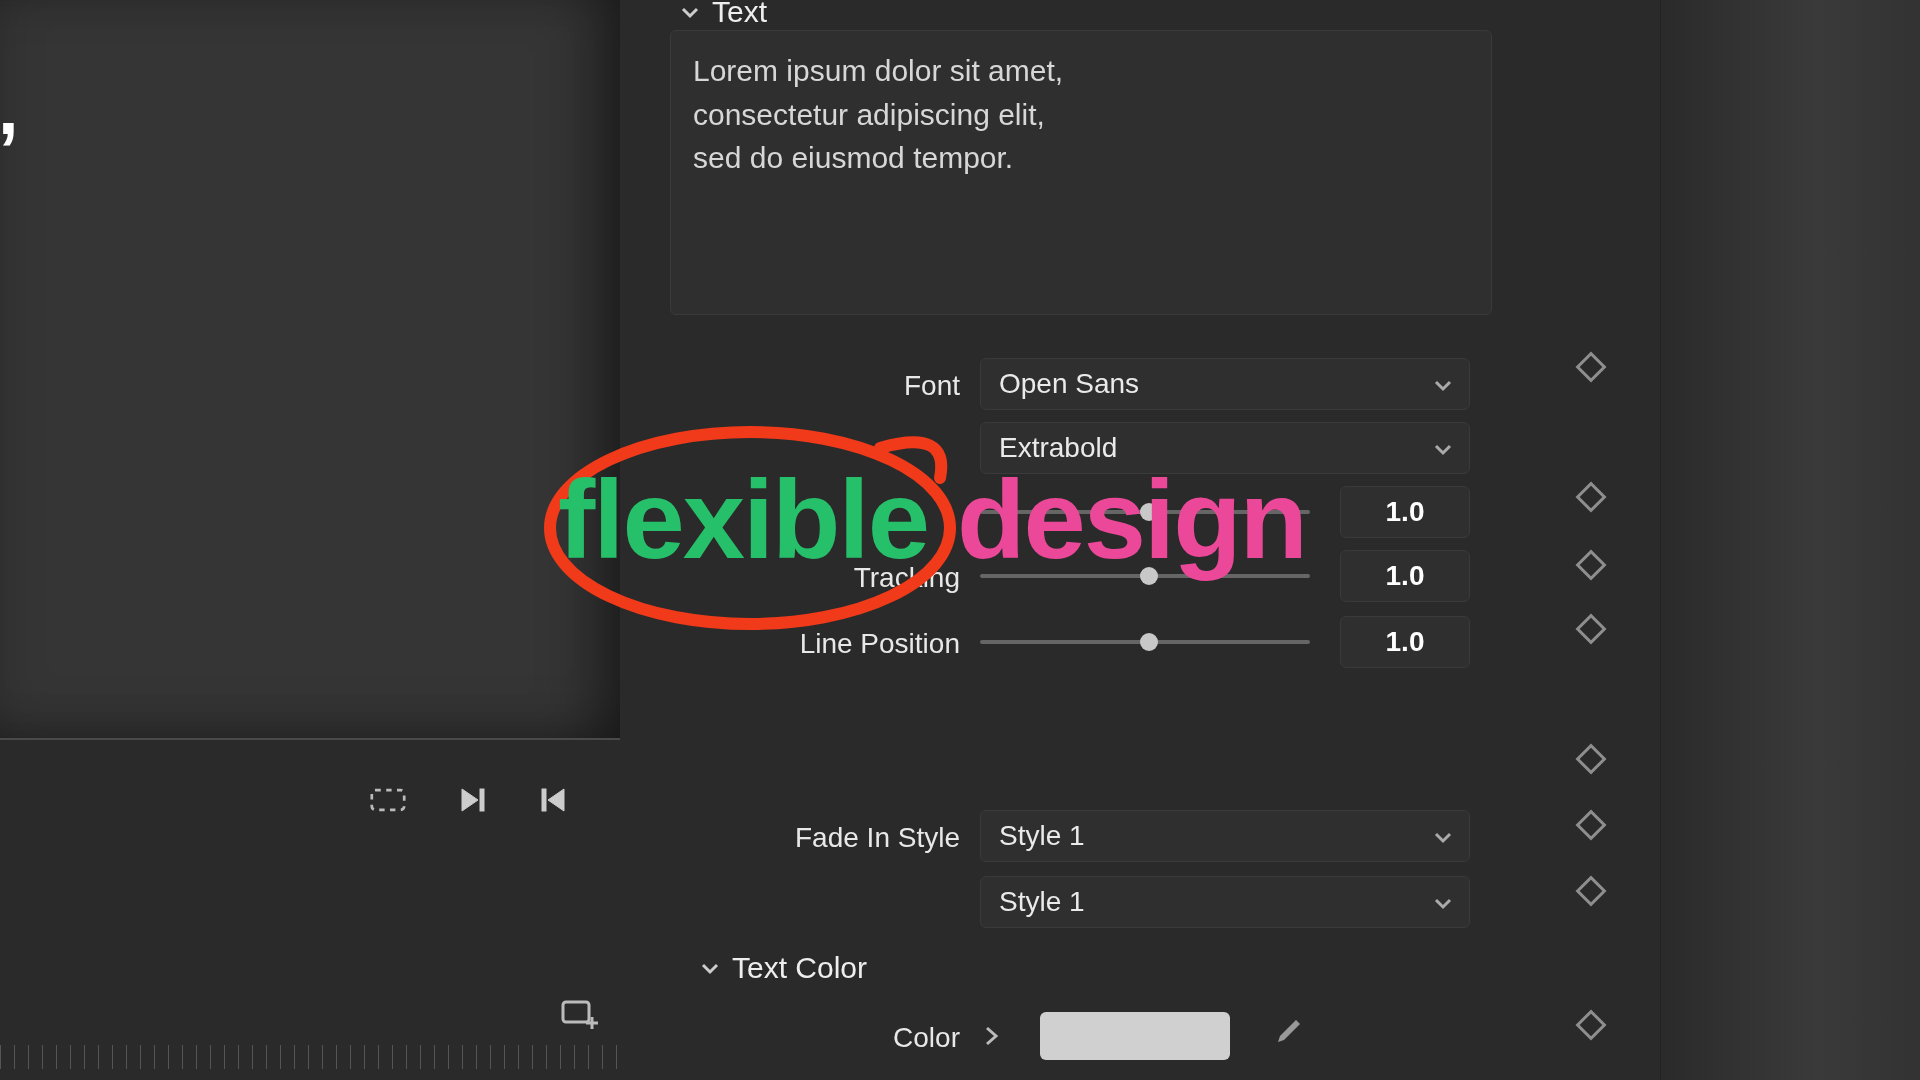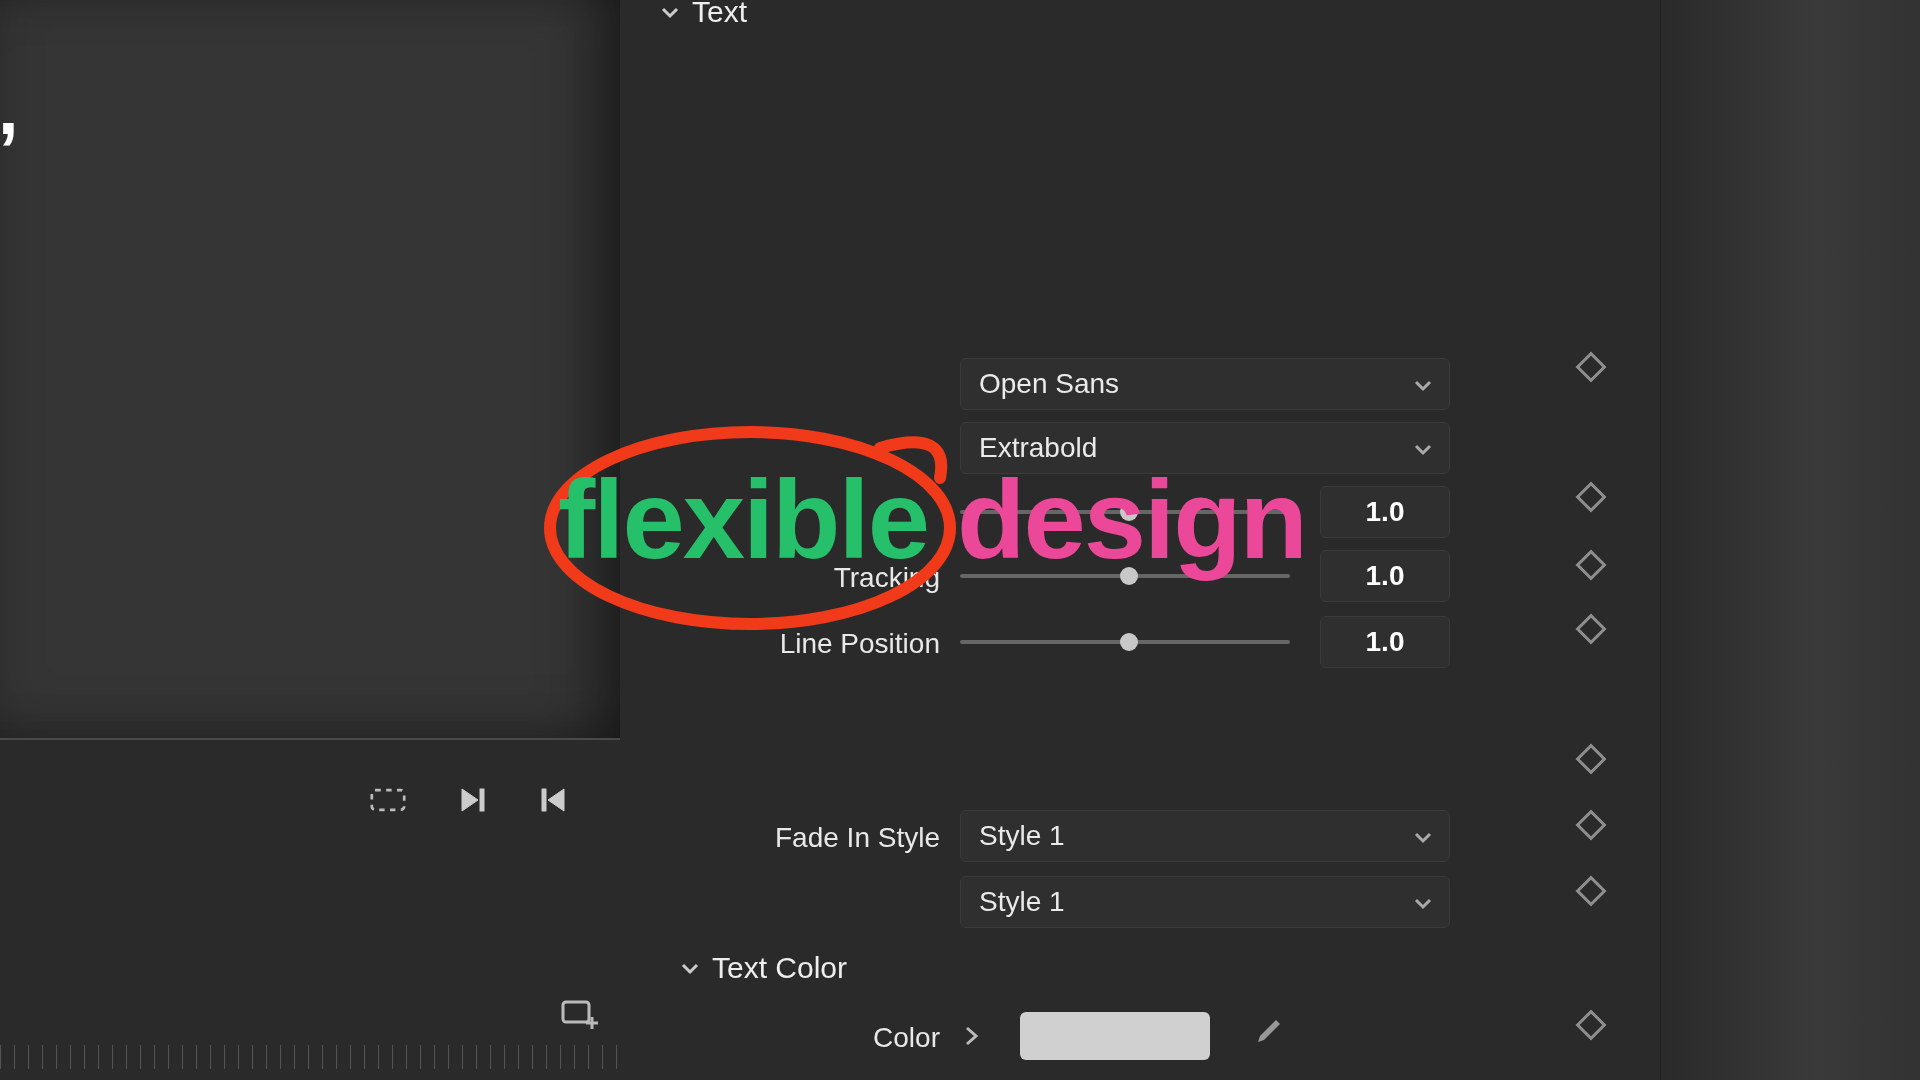--- a/index.html
+++ b/index.html
@@ -22,21 +22,21 @@
   .volume-row .dim { position:absolute; left: 470px; top: 18px; border:1px solid #888; color:#bbb; padding:4px 12px; border-radius:6px; font-size: 22px; font-weight:600; }
   .volume-row .bars { position:absolute; left: 560px; top: 18px; width: 36px; height: 36px;}
   .volume-row .bars span{ position:absolute; top:0; bottom:0; width:6px; background: transparent; border: 1px solid #888; border-radius:2px;}
 
   .bottom-bar { position:absolute; left:0; top: 985px; width:620px; height: 95px; background:#2a2a2a;}
   .bottom-bar .addlayer { position:absolute; left:560px; top:10px; }
   .bottom-bar .ticks { position:absolute; left:0; top:60px; width:620px; height:24px;
     background: repeating-linear-gradient(to right, #555 0, #555 1px, transparent 1px, transparent 14px);}
 
   
-  .panel { position: absolute; left: 620px; top: 0; width: 880px; height: 1080px; }
+  .panel { position: absolute; left: 640px; top: 0; width: 880px; height: 1080px; }
 
   .section-head { display:flex; align-items:center; gap:10px; color:#eee; font-size: 30px; font-weight:500; height: 40px; }
 
   .textarea { background:#2f2f2f; border:1px solid #3a3a3a; border-radius:6px; padding: 18px 22px; font-size: 30px; color:#d7d7d7; line-height: 1.45; height: 285px; white-space: pre-wrap; }
 
   .row { position:absolute; left:0; width:880px; height:60px; }
   .label { position:absolute; right: 560px; top: 12px; font-size: 28px; color:#e8e8e8; text-align:right; width: 260px; }
   .dropdown { position:absolute; left: 340px; width: 490px; height: 52px; background:#2f2f2f; border:1px solid #3a3a3a; border-radius:6px; display:flex; align-items:center; padding: 8px 18px; font-size: 28px; color:#eaeaea; }
   .dropdown .chev { position:absolute; right: 14px; top: 14px; }
   .numbox { width: 130px; height: 52px; background:#2f2f2f; border:1px solid #3a3a3a; border-radius:6px; display:flex; align-items:center; justify-content:center; font-size: 28px; color:#fff; font-weight:600; }
@@ -109,22 +109,26 @@
 
   <div class="panel">
 
     <div class="section-head" style="position:absolute; left:38px; top:-8px;">
       <svg width="24" height="24" viewBox="0 0 24 24">
           <polyline points="5,9 12,16 19,9" fill="none" stroke="#ccc" stroke-width="3"></polyline>
         </svg>
       <span>Text</span>
     </div>
 
+    <div class="textarea" style="position:absolute; left:30px; top:30px; width:822px;">Lorem ipsum dolor sit amet,
+consectetur adipiscing elit,
+sed do eiusmod tempor.</div>
 
     <div class="row" style="top:358px;">
+      <div class="label">Font</div>
       <div class="dropdown">
         <span>Open Sans</span>
         <svg class="chev" width="24" height="24" viewBox="0 0 24 24">
             <polyline points="5,9 12,16 19,9" fill="none" stroke="#aaa" stroke-width="3"></polyline>
           </svg>
       </div>
     </div>
 
     <div class="row" style="top:422px;">
       <div class="dropdown">

